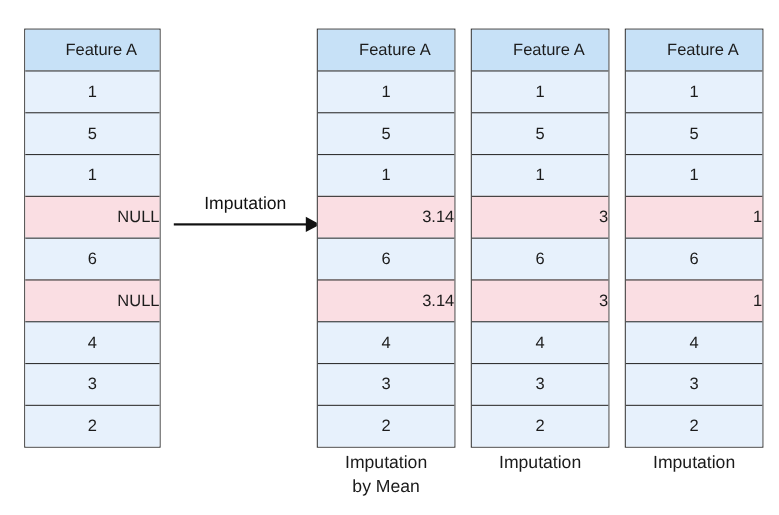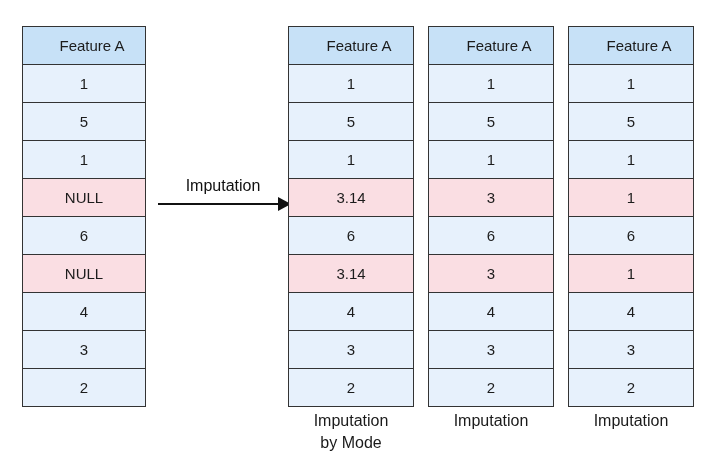--- a/index.html
+++ b/index.html
@@ -44,20 +44,21 @@
   .cell{
     height:37px;
     line-height:37px;
     text-align:center;
     background:var(--cell-bg);
     border-top:1px solid var(--border);
     font-size:15px;
   }
   .cell.imputed{
     background:var(--imputed-bg);
+    text-align:right;
   }
   .caption{
     position:absolute;
     top:384px;        
     width:100%;
     left:0;
     text-align:center;
     font-size:16px;
     line-height:22px;
     color:#1a1a1a;
@@ -137,21 +138,21 @@
         <div class="cell">1</div>
         <div class="cell imputed">3.14</div>
         <div class="cell">6</div>
         <div class="cell imputed">3.14</div>
         <div class="cell">4</div>
         <div class="cell">3</div>
         <div class="cell">2</div>
       </div>
     <div class="caption">
       <div>Imputation</div>
-      <div>by Mode</div>
+      <div>by Mean</div>
     </div>
   </div>
 
   <div class="table-block t2">
     <div class="thead">Feature A</div>
     <div class="tbody">
         <div class="cell">1</div>
         <div class="cell">5</div>
         <div class="cell">1</div>
         <div class="cell imputed">3</div>

